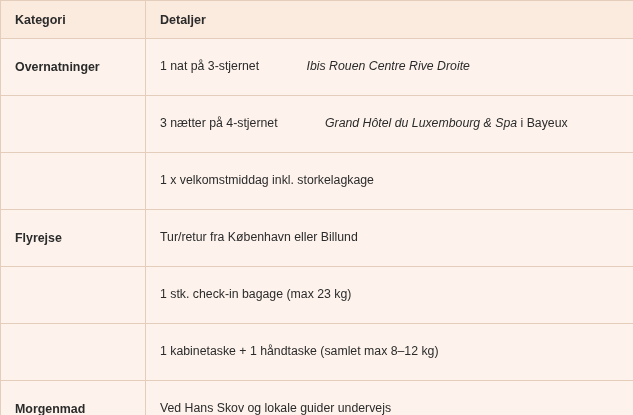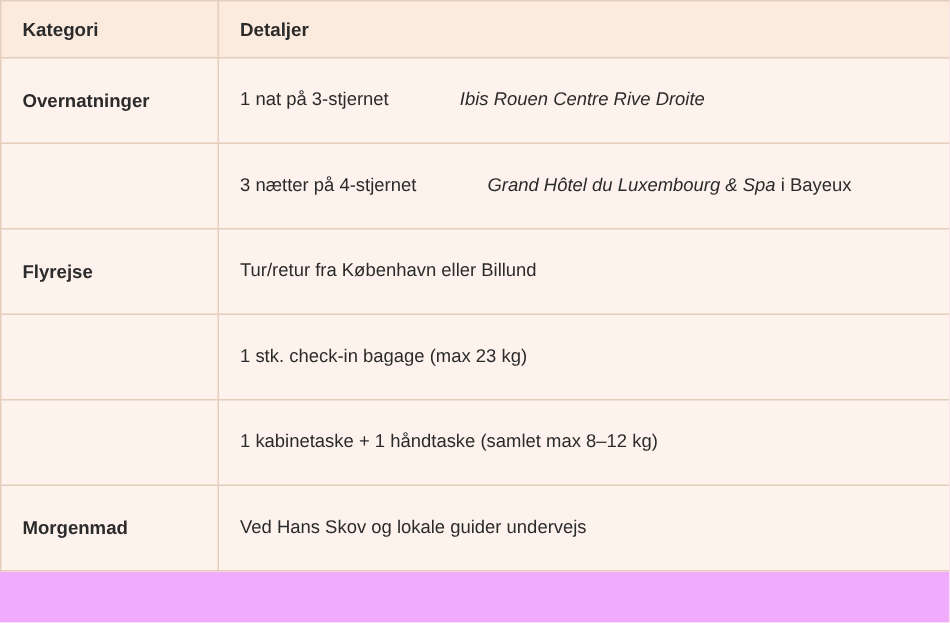--- a/index.html
+++ b/index.html
@@ -10,21 +10,21 @@
     width: 633px;
     height: 415px;
     background: #fdf3ec;
     font-family: "Liberation Sans", sans-serif;
     -webkit-font-smoothing: antialiased;
   }
   .table-wrap {
     width: 633px;
     height: 415px;
     box-sizing: border-box;
-    background: #f0abfc;
+    background: #b91c1c;
     overflow: hidden;
   }
   table.pkg {
     border-collapse: collapse;
     width: 633px;
     table-layout: fixed;
     background: #fdf3ec;
   }
   table.pkg th, table.pkg td {
     border: 1px solid #e4cdbb;
@@ -84,20 +84,24 @@
     <tbody id="tbody">
         <tr>
           <td class="cat">Overnatninger</td>
           <td class="det"><span>1 nat på 3-stjernet </span><span class="it">Ibis Rouen Centre Rive Droite</span></td>
         </tr>
         <tr>
           <td class="cat empty"></td>
           <td class="det"><span>3 nætter på 4-stjernet </span><span class="it">Grand Hôtel du Luxembourg &amp; Spa</span><span> i Bayeux</span></td>
         </tr>
         <tr>
+          <td class="cat empty"></td>
+          <td class="det"><span>1 x velkomstmiddag inkl. storkelagkage</span></td>
+        </tr>
+        <tr>
           <td class="cat">Flyrejse</td>
           <td class="det"><span>Tur/retur fra København eller Billund</span></td>
         </tr>
         <tr>
           <td class="cat empty"></td>
           <td class="det"><span>1 stk. check-in bagage (max 23 kg)</span></td>
         </tr>
         <tr>
           <td class="cat empty"></td>
           <td class="det"><span>1 kabinetaske + 1 håndtaske (samlet max 8–12 kg)</span></td>

